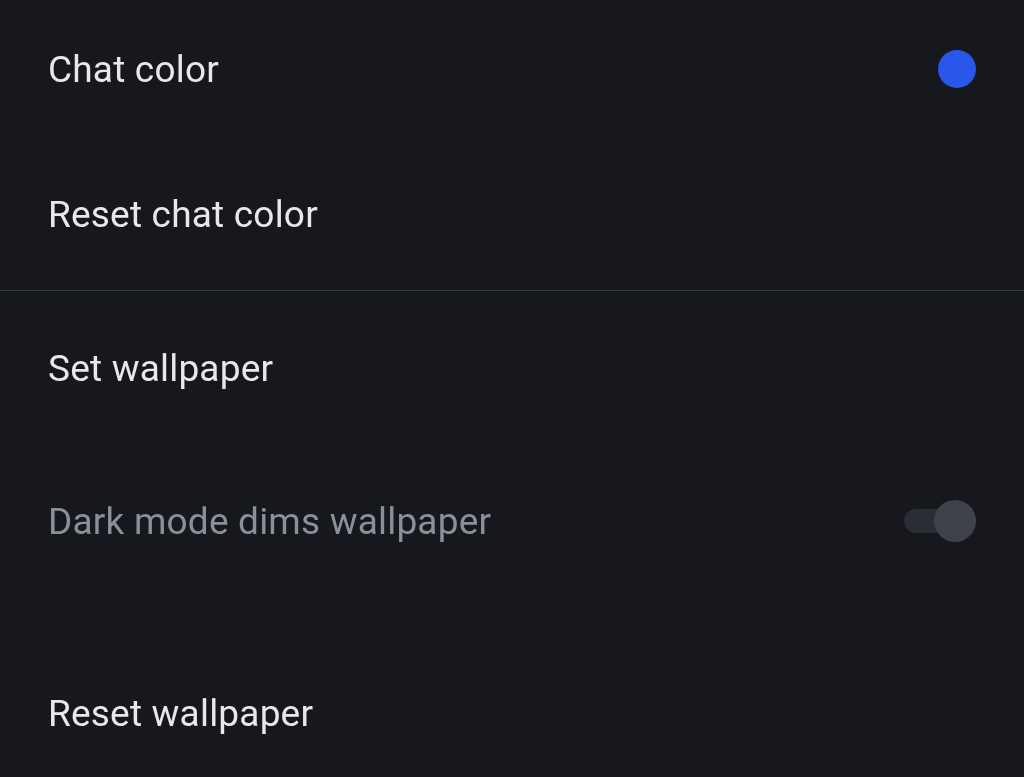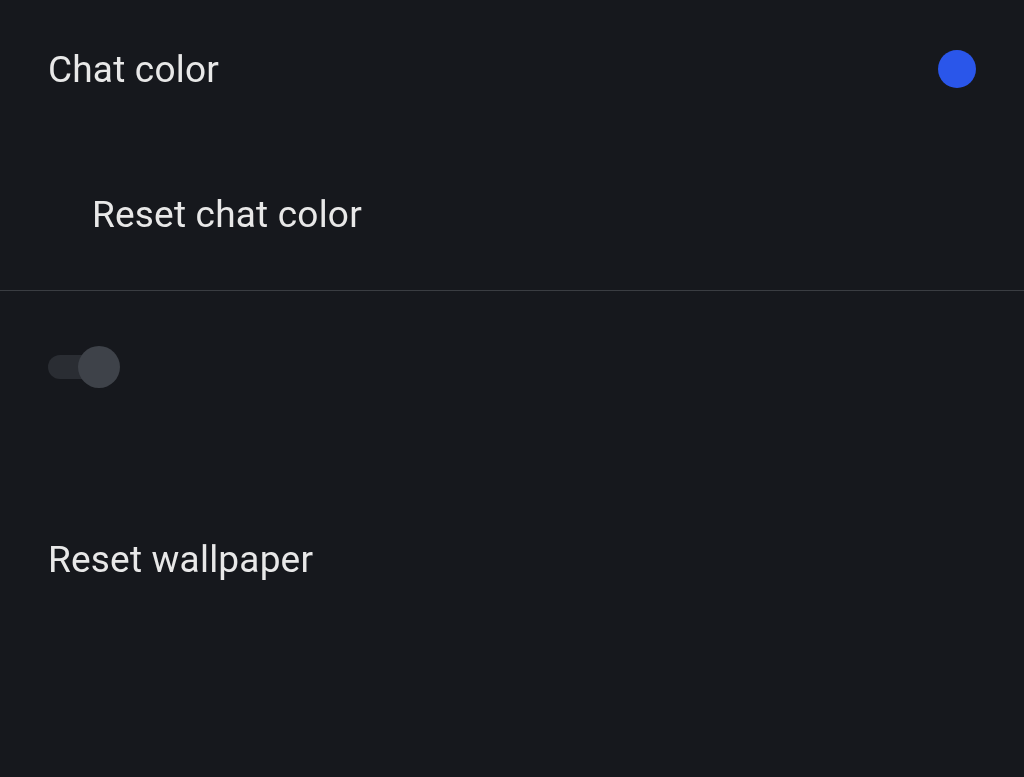--- a/index.html
+++ b/index.html
@@ -26,21 +26,20 @@
       justify-content: space-between;
       padding: 0 48px;
       height: 150px;
     }
     .row-chat-color {
       height: 138px;
       padding-top: 0;
     }
     .row-reset-chat {
       height: 152px;
-      margin-left: 44px;
     }
     .row-set-wallpaper {
       height: 154px;
     }
     .row-dark-mode {
       height: 152px;
     }
     .row-reset-wallpaper {
       height: 180px;
       align-items: center;
@@ -101,22 +100,26 @@
     <span class="settings-label">Chat color</span>
     <span class="color-swatch"></span>
   </div>
 
   <div class="settings-row row-reset-chat">
     <span class="settings-label">Reset chat color</span>
   </div>
 
   <div class="divider"></div>
 
+  <div class="settings-row row-set-wallpaper">
+    <span class="settings-label">Set wallpaper</span>
+  </div>
 
   <div class="settings-row row-dark-mode">
+    <span class="settings-label settings-label-dim">Dark mode dims wallpaper</span>
     <span class="toggle">
       <span class="toggle-track"></span>
       <span class="toggle-thumb"></span>
     </span>
   </div>
 
   <div class="settings-row row-reset-wallpaper">
     <span class="settings-label">Reset wallpaper</span>
   </div>
 

